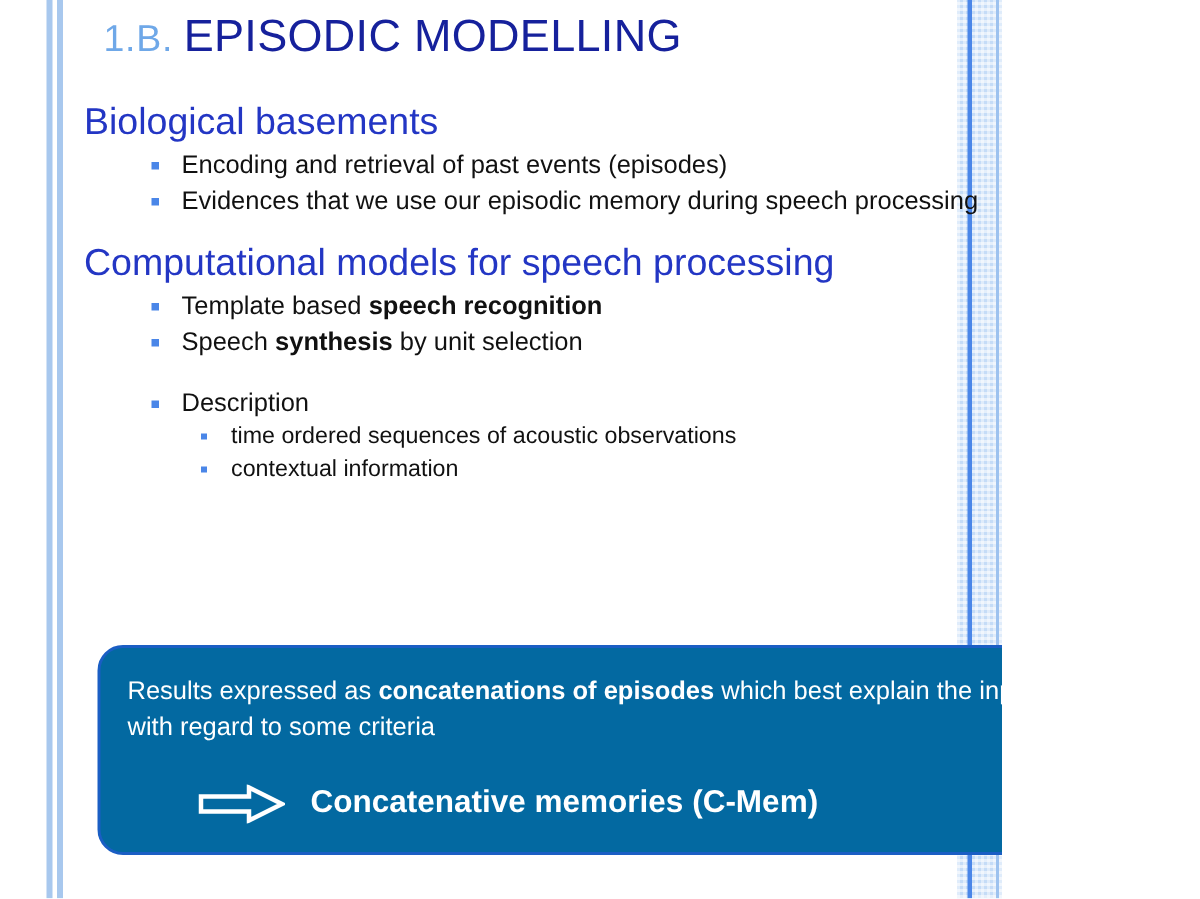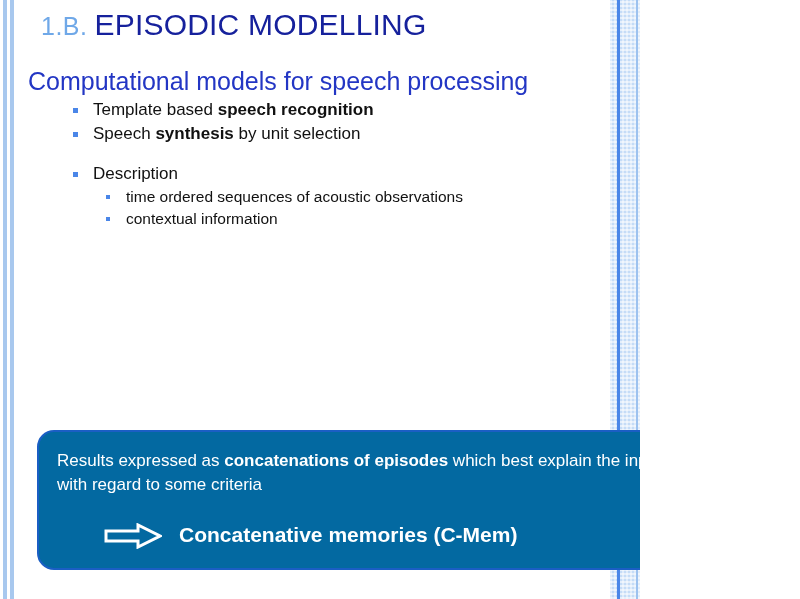--- a/index.html
+++ b/index.html
@@ -9,20 +9,21 @@
   }
   body {
     font-family: "Liberation Sans", sans-serif;
   }
   .slide {
     position: relative;
     width: 640px;
     height: 599px;
     background: #ffffff;
     overflow: hidden;
+    margin-left: 28px;
   }
 
   
   .left-stripe-a {
     position: absolute;
     left: 3px; top: 0;
     width: 4px; height: 599px;
     background: #a8c8ee;
   }
   .left-stripe-b {
@@ -219,20 +220,27 @@
   <div class="right-band"></div>
   <div class="right-band-line"></div>
   <div class="right-band-line2"></div>
 
   <div class="title-row">
     <span class="title-num">1.B.</span><span class="title-main">EPISODIC MODELLING</span>
   </div>
 
   <div class="body">
     <div id="sections-host">
+        <div class="section">
+          <div class="sec-head">Biological basements</div>
+          <ul class="lvl2">
+            <li class="bullet"><span>Encoding and retrieval of past events (episodes)</span></li>
+            <li class="bullet"><span>Evidences that we use our episodic memory during speech processing</span></li>
+          </ul>
+        </div>
         <div class="section">
           <div class="sec-head">Computational models for speech processing</div>
           <ul class="lvl2">
             <li class="bullet"><span>Template based </span><b>speech recognition</b></li>
             <li class="bullet"><span>Speech </span><b>synthesis</b><span> by unit selection</span></li>
           </ul>
         </div>
         <div class="section">
           <ul class="lvl2">
             <li class="bullet"><span>Description</span></li>

